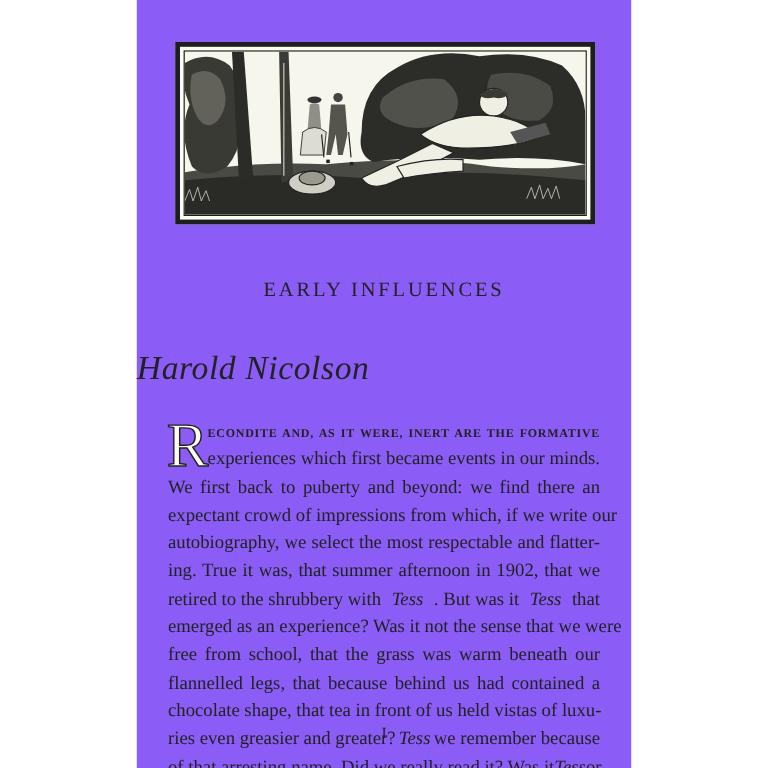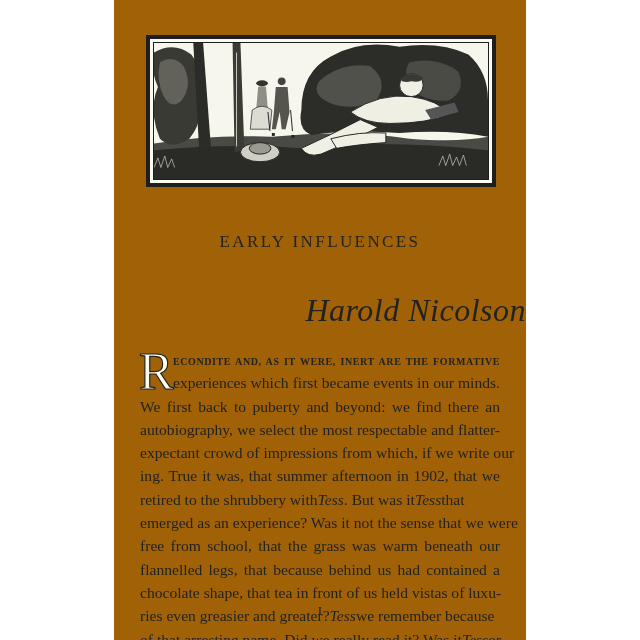--- a/index.html
+++ b/index.html
@@ -2,58 +2,58 @@
 <html><head>
 <meta charset="utf-8">
 <style>
   html, body { margin: 0; padding: 0; }
   body {
     width: 640px; height: 640px; background: #ffffff; position: relative; overflow: hidden;
     font-family: "DejaVu Serif", "Liberation Serif", serif;
   }
   .page {
     position: absolute; left: 114px; top: 0; width: 412px; height: 640px;
-    background: #a16207;
+    background: #8b5cf6;
   }
   .frame {
     position: absolute; left: 32px; top: 35px; width: 350px; height: 152px;
     border: 4px solid #1e1e1e; box-sizing: border-box; background: #fbfbf2;
   }
   .frame-inner {
     position: absolute; left: 3px; top: 3px; right: 3px; bottom: 3px;
     border: 1px solid #1e1e1e; overflow: hidden; background: #f8f8ee;
   }
   .frame-inner svg { width: 100%; height: 100%; display: block; }
   .chapter-title {
     position: absolute; left: 0; width: 412px; top: 232px; text-align: center;
     font-family: "Liberation Serif", serif; font-size: 17px; letter-spacing: 2.4px; color: #222;
   }
   .author {
-    position: absolute; left: 0; width: 412px; top: 292px; text-align: right;
-    font-family: "Liberation Serif", serif; font-style: italic; font-size: 32px; color: #222;
+    position: absolute; left: 0; width: 412px; top: 292px; text-align: left;
+    font-family: "Liberation Serif", serif; font-style: italic; font-size: 28px; color: #222;
     letter-spacing: 0.5px;
   }
   .body-text {
     position: absolute; left: 26px; top: 348px; width: 360px;
     font-family: "Liberation Serif", serif; font-size: 15.6px; line-height: 23.3px; color: #222;
   }
   .line { display: block; text-align: justify; text-align-last: justify; white-space: nowrap; height: 23.3px; }
   .dropcap {
     position: absolute; left: -1px; top: 3px;
     font-family: "Liberation Serif", serif; font-size: 52px; line-height: 42px; color: #fefef0;
     -webkit-text-stroke: 1.2px #222; font-weight: normal;
   }
   .smallcaps { font-size: 10px; letter-spacing: 0.6px; font-weight: bold; }
   .first-line { padding-left: 33px; }
   .ital { font-style: italic; }
   .page-number {
     position: absolute; left: 0; width: 412px; top: 603px; text-align: center;
     font-family: "Liberation Serif", serif; font-size: 13px; color: #222;
   }
-  .flex-line { display: flex; }
+  .flex-line { display: flex; justify-content: space-between; }
 </style>
 </head>
 <body>
 
 <div class="page">
 
   <div class="frame">
     <div class="frame-inner">
       <svg viewBox="0 0 340 142" preserveAspectRatio="none">
 
@@ -100,22 +100,22 @@
   </div>
 
   <div class="chapter-title">EARLY INFLUENCES</div>
   <div class="author">Harold Nicolson</div>
 
   <div class="body-text">
     <span class="dropcap">R</span>
     <span class="line first-line"><span class="smallcaps">ECONDITE AND, AS IT WERE, INERT ARE THE FORMATIVE</span></span>
     <span class="line first-line">experiences which first became events in our minds.</span>
     <span class="line">We first back to puberty and beyond: we find there an</span>
+    <span class="line">expectant crowd of impressions from which, if we write our</span>
     <span class="line">autobiography, we select the most respectable and flatter-</span>
-    <span class="line">expectant crowd of impressions from which, if we write our</span>
     <span class="line">ing. True it was, that summer afternoon in 1902, that we</span>
     <span class="line flex-line">
       <span>retired to the shrubbery with</span>
       <span class="ital">Tess</span>
         <span>. But was it</span>
       <span class="ital">Tess</span>
       <span>that</span>
     </span>
     <span class="line">emerged as an experience? Was it not the sense that we were</span>
     <span class="line">free from school, that the grass was warm beneath our</span>

